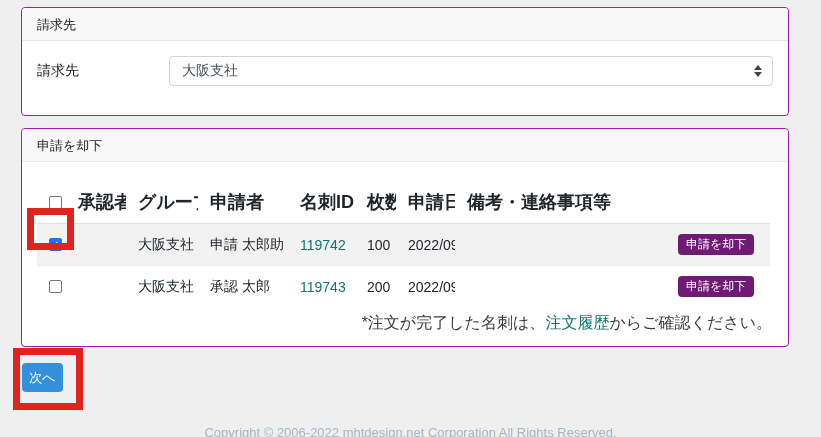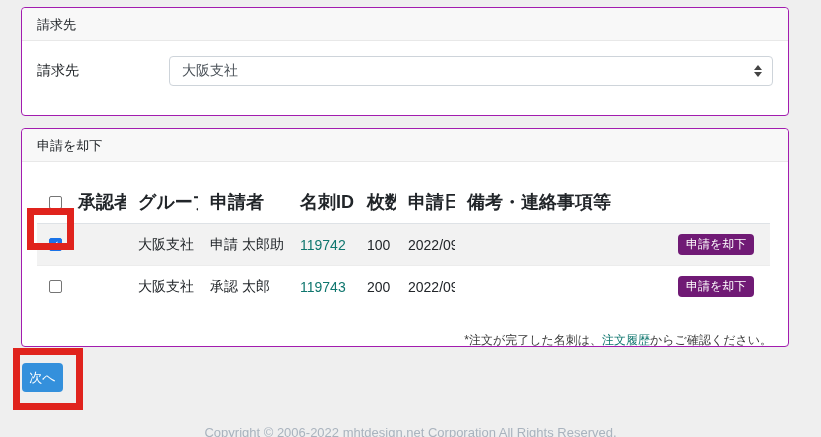--- a/index.html
+++ b/index.html
@@ -97,23 +97,23 @@
     display:inline-block;
     background:#701a75; color:#fff;
     font-size:12px;
     padding:2px 8px;
     border:none; border-radius:4px;
     cursor:pointer;
     font-family:inherit;
   }
   .notes {
     text-align:right;
-    font-size:12px;
+    font-size:16px;
     color:#3a3a3a;
-    margin:24px 16px 0 0;
+    margin:4px 16px 0 0;
     line-height:1.5;
   }
   .next-btn {
     position:absolute; left:22px; top:363px;
     width:41px; height:29px;
     background:#3490dc; color:#fff;
     border:none; border-radius:4px;
     font-size:13px;
     cursor:pointer;
     font-family:Liberation Sans, sans-serif;

